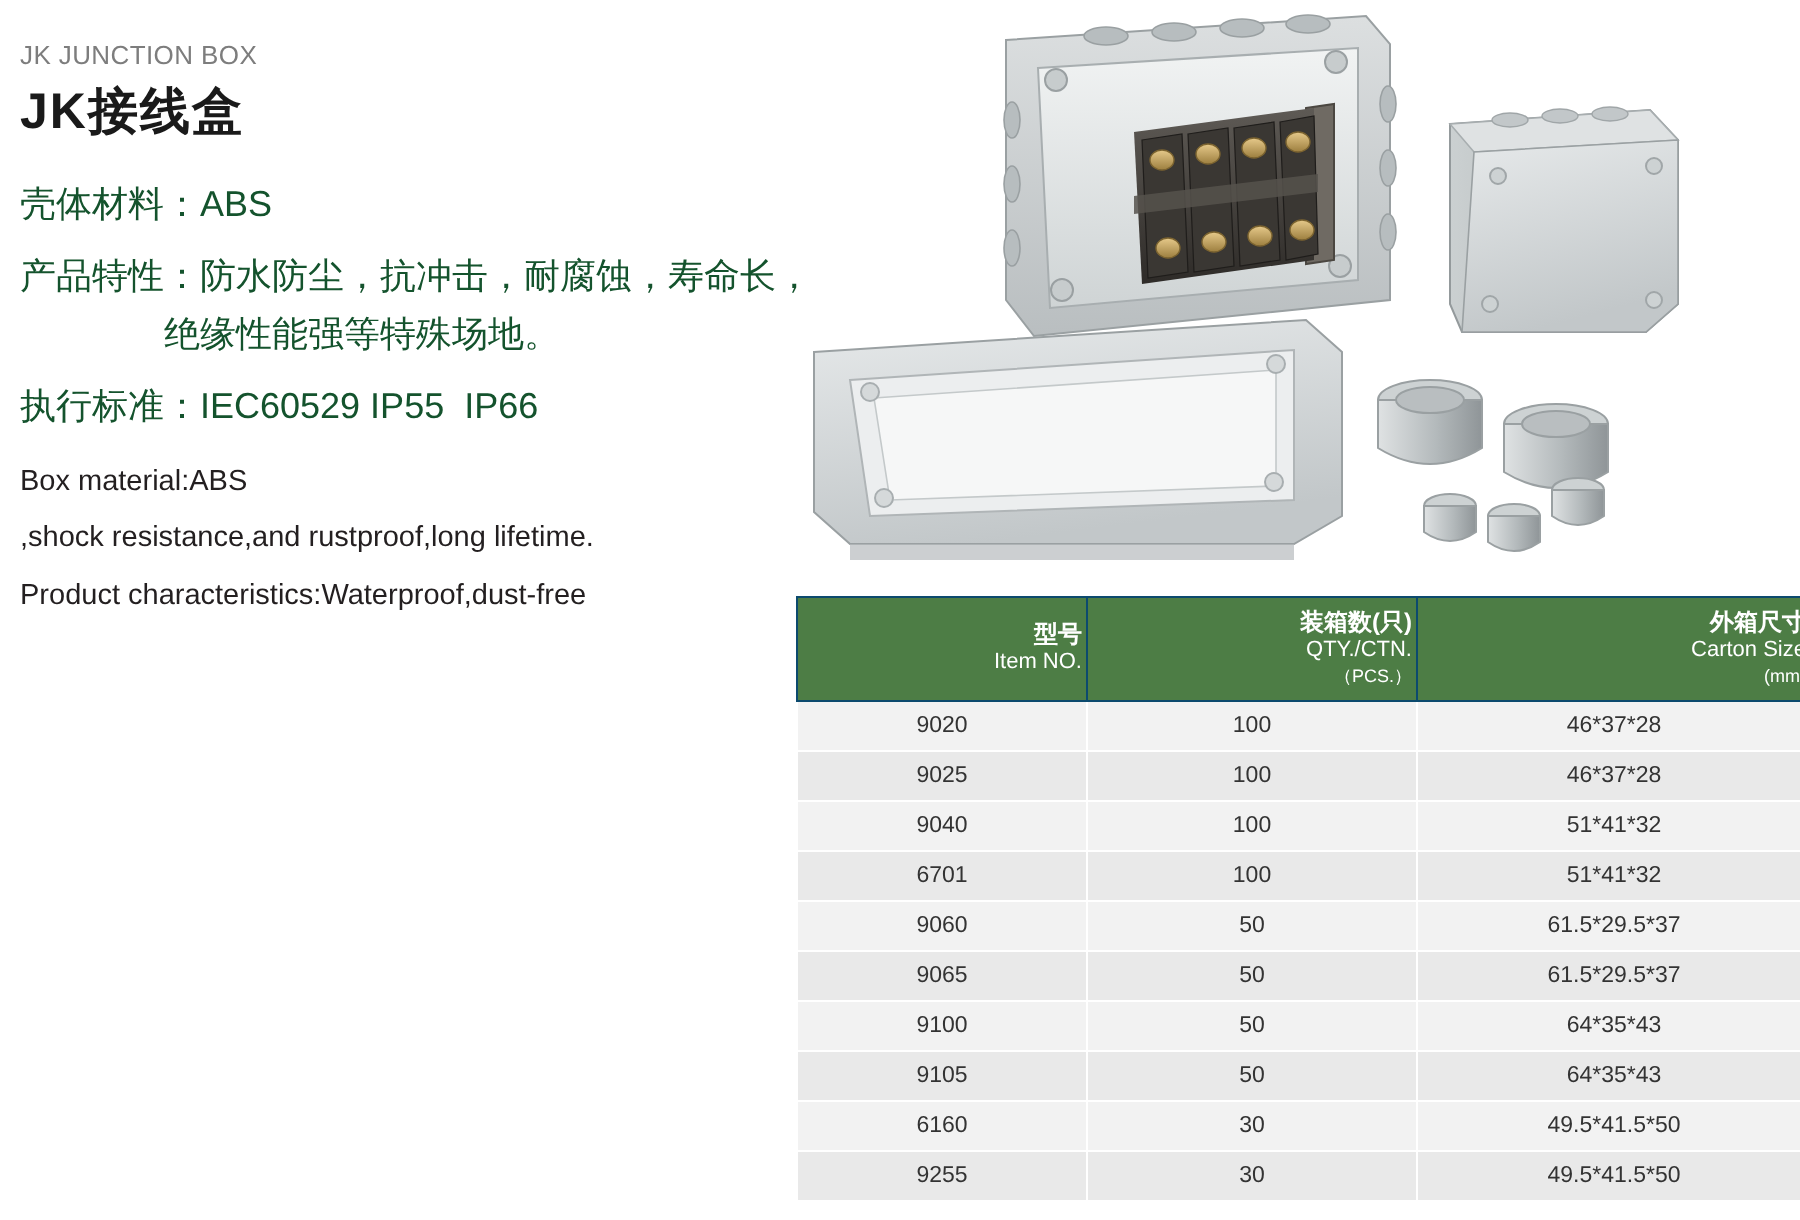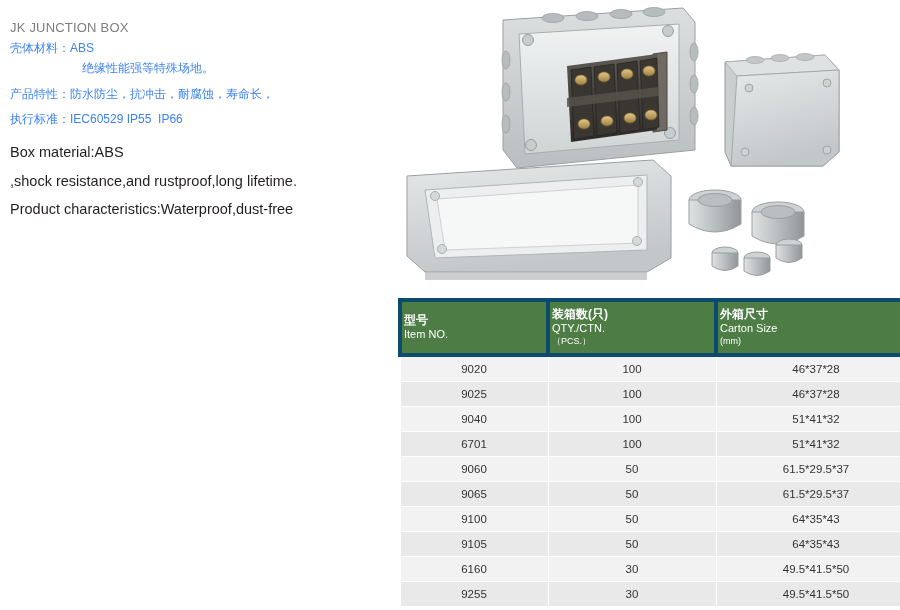--- a/index.html
+++ b/index.html
@@ -36,22 +36,22 @@
     font-weight: normal;
   }
   .cn-title {
     font-size: 25px;
     font-weight: bold;
     color: #1a1a1a;
     margin: 0 0 16px 0;
     letter-spacing: 1px;
   }
   .spec-line {
-    font-size: 12px;
-    color: #3b82f6;
+    font-size: 18px;
+    color: #14532d;
     line-height: 1.65;
     margin: 0 0 6px 0;
     white-space: pre;
   }
   .spec-line.indent {
     padding-left: 72px;
     margin-top: -6px;
   }
   .eng-block {
     margin-top: 10px;
@@ -80,22 +80,22 @@
     top: 298px;
     width: 492px;
     border-collapse: collapse;
     table-layout: fixed;
   }
   .spec-table th {
     background: #4d7d45;
     color: #ffffff;
     font-weight: normal;
     padding: 5px 2px 6px 2px;
-    border: 4px solid #0c4a6e;
-    text-align: left;
+    border: 1px solid #0c4a6e;
+    text-align: right;
     vertical-align: middle;
     line-height: 1.25;
   }
   .th-cn {
     display: block;
     font-size: 12px;
     font-weight: bold;
   }
   .th-en {
     display: block;
@@ -120,24 +120,25 @@
   .col-b { width: 160px; }
   .col-c { width: 192px; }
 </style>
 </head>
 <body>
 
 <div class="page">
 
   <div class="left-col">
     <div class="eng-title">JK JUNCTION BOX</div>
+    <div class="cn-title">JK接线盒</div>
 
     <div class="spec-line">壳体材料：ABS</div>
+    <div class="spec-line">产品特性：防水防尘，抗冲击，耐腐蚀，寿命长，</div>
     <div class="spec-line indent">绝缘性能强等特殊场地。</div>
-    <div class="spec-line">产品特性：防水防尘，抗冲击，耐腐蚀，寿命长，</div>
     <div class="spec-line">执行标准：IEC60529 IP55  IP66</div>
 
     <div class="eng-block">
       <div class="eng-line">Box material:ABS</div>
       <div class="eng-line">,shock resistance,and rustproof,long lifetime.</div>
       <div class="eng-line">Product characteristics:Waterproof,dust-free</div>
     </div>
   </div>
 
   <div class="product-art">

